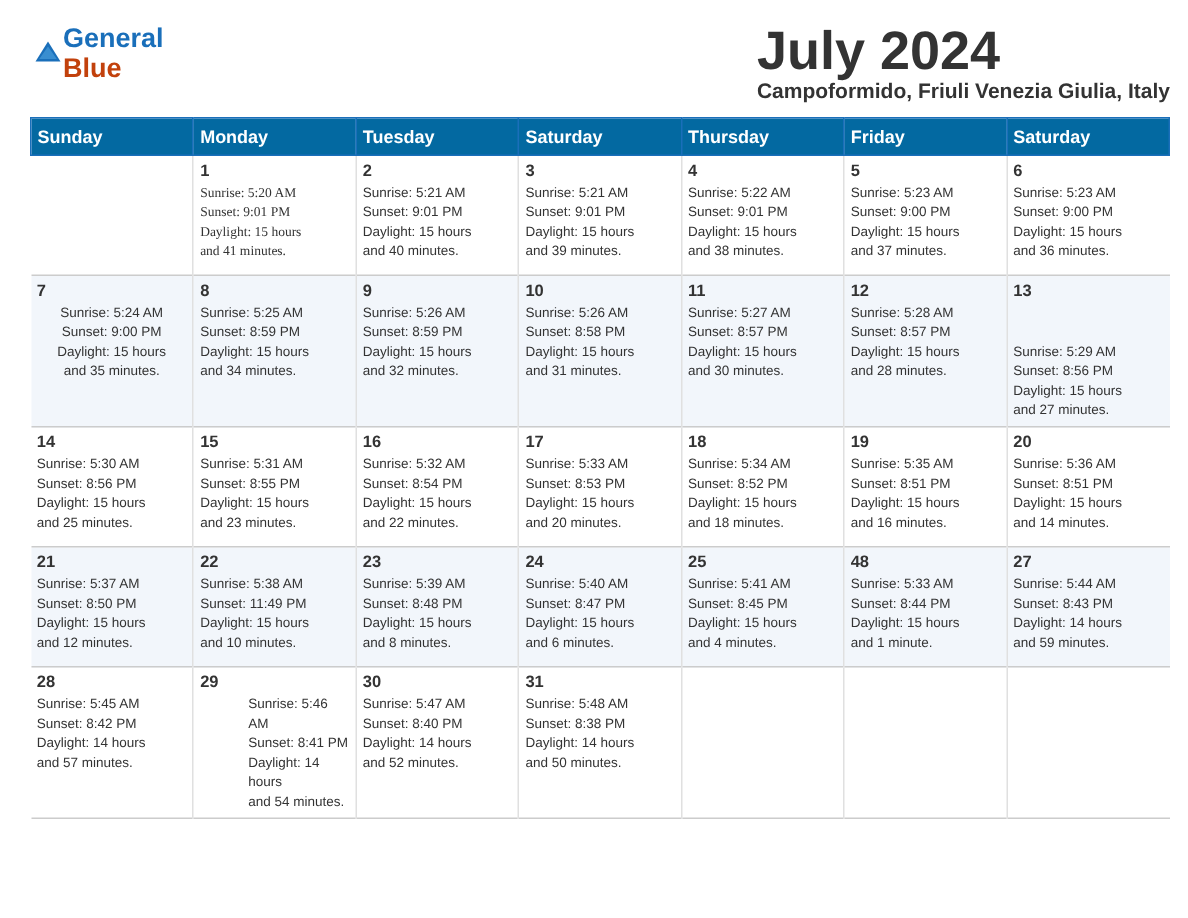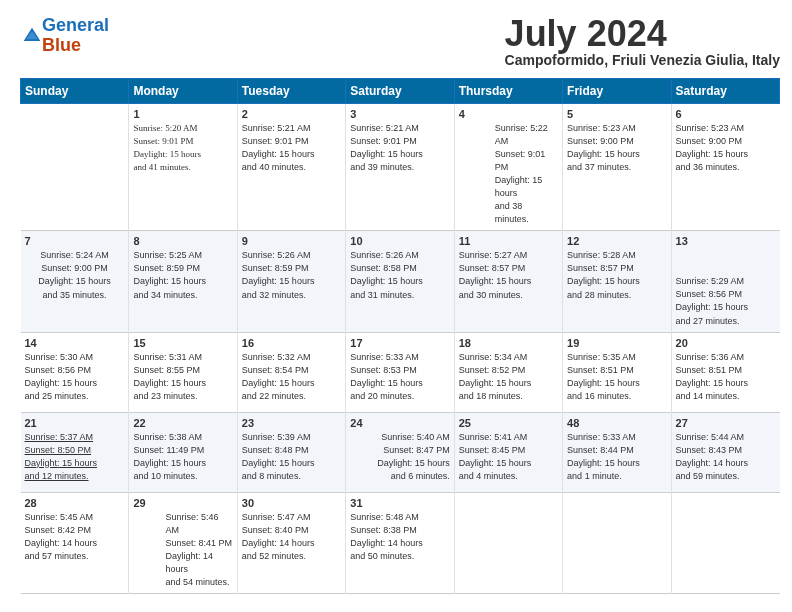--- a/index.html
+++ b/index.html
@@ -147,21 +147,21 @@
           </td>
           <td>
             <span class="day-num">3</span>
             <div class="cell-text" style="white-space: pre-line;">Sunrise: 5:21 AM
 Sunset: 9:01 PM
 Daylight: 15 hours
 and 39 minutes.</div>
           </td>
           <td>
             <span class="day-num">4</span>
-            <div class="cell-text" style="white-space: pre-line; margin-left: 36px;">Sunrise: 5:22 AM
+            <div class="cell-text" style="white-space: pre-line;">Sunrise: 5:22 AM
 Sunset: 9:01 PM
 Daylight: 15 hours
 and 38 minutes.</div>
           </td>
           <td>
             <span class="day-num">5</span>
             <div class="cell-text" style="white-space: pre-line;">Sunrise: 5:23 AM
 Sunset: 9:00 PM
 Daylight: 15 hours
 and 37 minutes.</div>
@@ -272,42 +272,42 @@
             <span class="day-num">20</span>
             <div class="cell-text" style="white-space: pre-line;">Sunrise: 5:36 AM
 Sunset: 8:51 PM
 Daylight: 15 hours
 and 14 minutes.</div>
           </td>
         </tr>
         <tr class="alt-row">
           <td>
             <span class="day-num">21</span>
-            <div class="cell-text" style="white-space: pre-line; text-decoration: underline;">Sunrise: 5:37 AM
+            <div class="cell-text" style="white-space: pre-line;">Sunrise: 5:37 AM
 Sunset: 8:50 PM
 Daylight: 15 hours
 and 12 minutes.</div>
           </td>
           <td>
             <span class="day-num">22</span>
             <div class="cell-text" style="white-space: pre-line;">Sunrise: 5:38 AM
 Sunset: 11:49 PM
 Daylight: 15 hours
 and 10 minutes.</div>
           </td>
           <td>
             <span class="day-num">23</span>
             <div class="cell-text" style="white-space: pre-line;">Sunrise: 5:39 AM
 Sunset: 8:48 PM
 Daylight: 15 hours
 and 8 minutes.</div>
           </td>
           <td>
             <span class="day-num">24</span>
-            <div class="cell-text" style="white-space: pre-line; text-align: right;">Sunrise: 5:40 AM
+            <div class="cell-text" style="white-space: pre-line;">Sunrise: 5:40 AM
 Sunset: 8:47 PM
 Daylight: 15 hours
 and 6 minutes.</div>
           </td>
           <td>
             <span class="day-num">25</span>
             <div class="cell-text" style="white-space: pre-line;">Sunrise: 5:41 AM
 Sunset: 8:45 PM
 Daylight: 15 hours
 and 4 minutes.</div>

